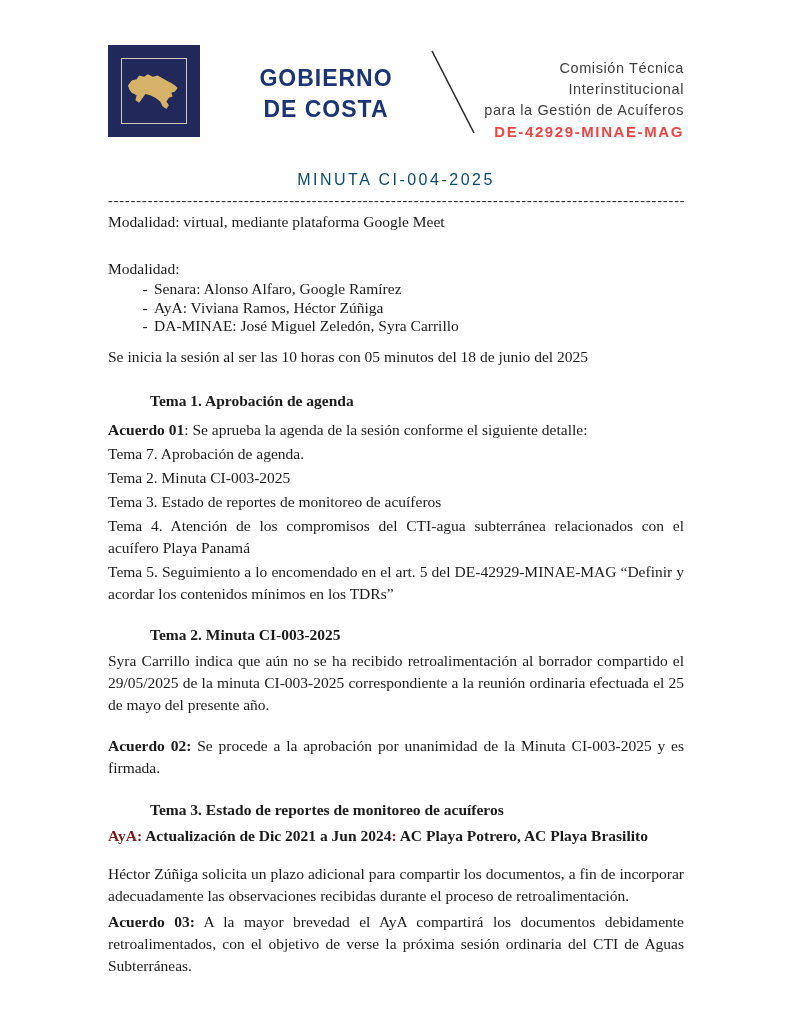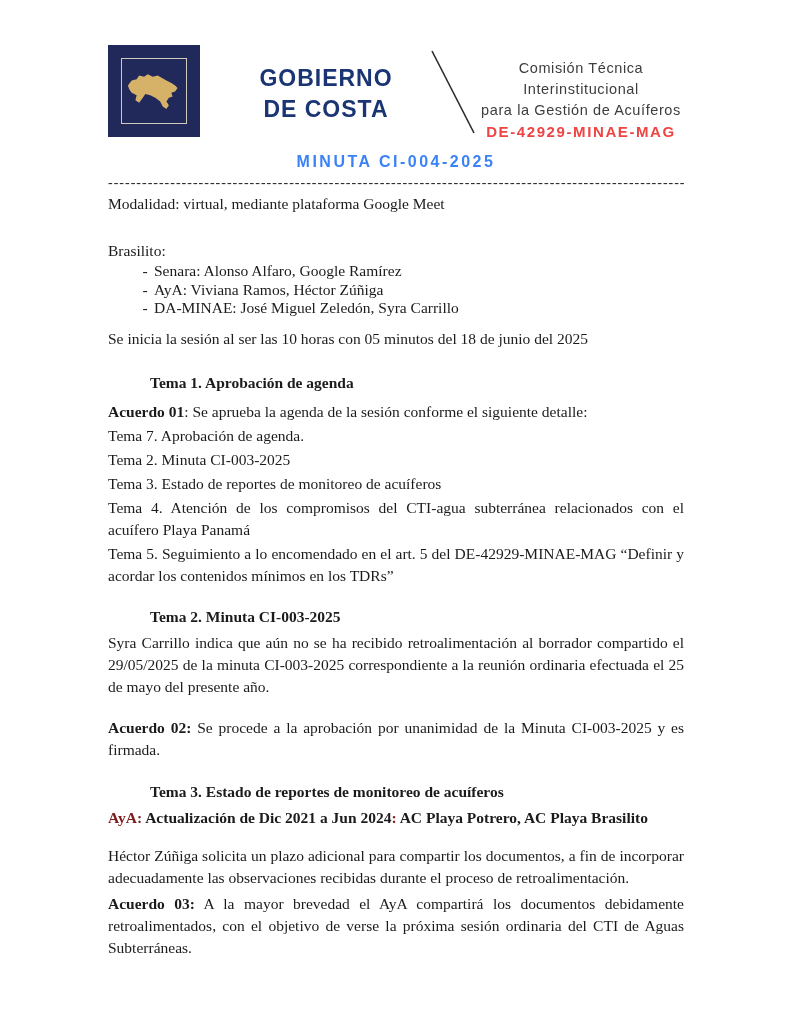--- a/index.html
+++ b/index.html
@@ -10,27 +10,27 @@
   
   .hdr{display:flex;align-items:flex-start;position:relative;height:95px;}
   .logo{width:92px;height:92px;background:#20295a;position:relative;flex:0 0 auto;}
   .logo-frame{position:absolute;left:13px;top:13px;right:13px;bottom:13px;
               border:1.5px solid #cfcabd;}
   .logo-map{position:absolute;left:15px;top:19px;width:62px;height:54px;}
   .brand{width:196px;margin-left:28px;text-align:center;margin-top:18px;
          font-family:"Liberation Sans", sans-serif;font-weight:bold;
          font-size:23px;letter-spacing:1px;color:#1b3473;line-height:1.35;}
   .slash-wrap{width:52px;height:86px;margin-left:2px;margin-top:4px;flex:0 0 auto;}
-  .org{flex:1;text-align:center;margin-top:13px;
+  .org{flex:1;text-align:right;margin-top:13px;
        font-family:"Liberation Sans", sans-serif;color:#3d3d3d;
        font-size:14.5px;letter-spacing:0.6px;line-height:1.45;}
   .org .code{font-weight:bold;color:#ef4444;font-size:15px;letter-spacing:1.6px;}
-  .doc-title{text-align:center;margin-top:13px;
-             font-family:"Liberation Sans", sans-serif;font-weight:bold;
-             font-size:16px;letter-spacing:2.5px;color:#3b82f6;}
+  .doc-title{text-align:center;margin-top:31px;
+             font-family:"Liberation Sans", sans-serif;font-weight:normal;
+             font-size:16px;letter-spacing:2.5px;color:#0c4a6e;}
   .sep{margin-top:7px;white-space:nowrap;overflow:hidden;font-size:14px;
        letter-spacing:1px;color:#2a2a2a;line-height:10px;}
 
   
   .b{font-size:15.5px;line-height:22px;}
   .just{text-align:justify;}
   .bold{font-weight:bold;}
   .p-modalidad{margin-top:5px;}
   .p-asistentes{margin-top:25px;}
   .attendee{display:flex;line-height:18.5px;}
@@ -79,21 +79,21 @@
       <div>para la Gestión de Acuíferos</div>
       <div class="code">DE-42929-MINAE-MAG</div>
     </div>
   </div>
 
   <div class="doc-title">MINUTA CI-004-2025</div>
   <div class="sep">--------------------------------------------------------------------------------------------------------------------------------------------------------------------</div>
 
   <div class="b p-modalidad">Modalidad: virtual, mediante plataforma Google Meet</div>
 
-  <div class="b p-asistentes">Brasilito:</div>
+  <div class="b p-asistentes">Modalidad:</div>
   <div class="b attendee">
     <span class="dash">-</span>
     <span>Senara: Alonso Alfaro, Google Ramírez</span>
   </div>
   <div class="b attendee">
     <span class="dash">-</span>
     <span>AyA: Viviana Ramos, Héctor Zúñiga</span>
   </div>
   <div class="b attendee">
     <span class="dash">-</span>

